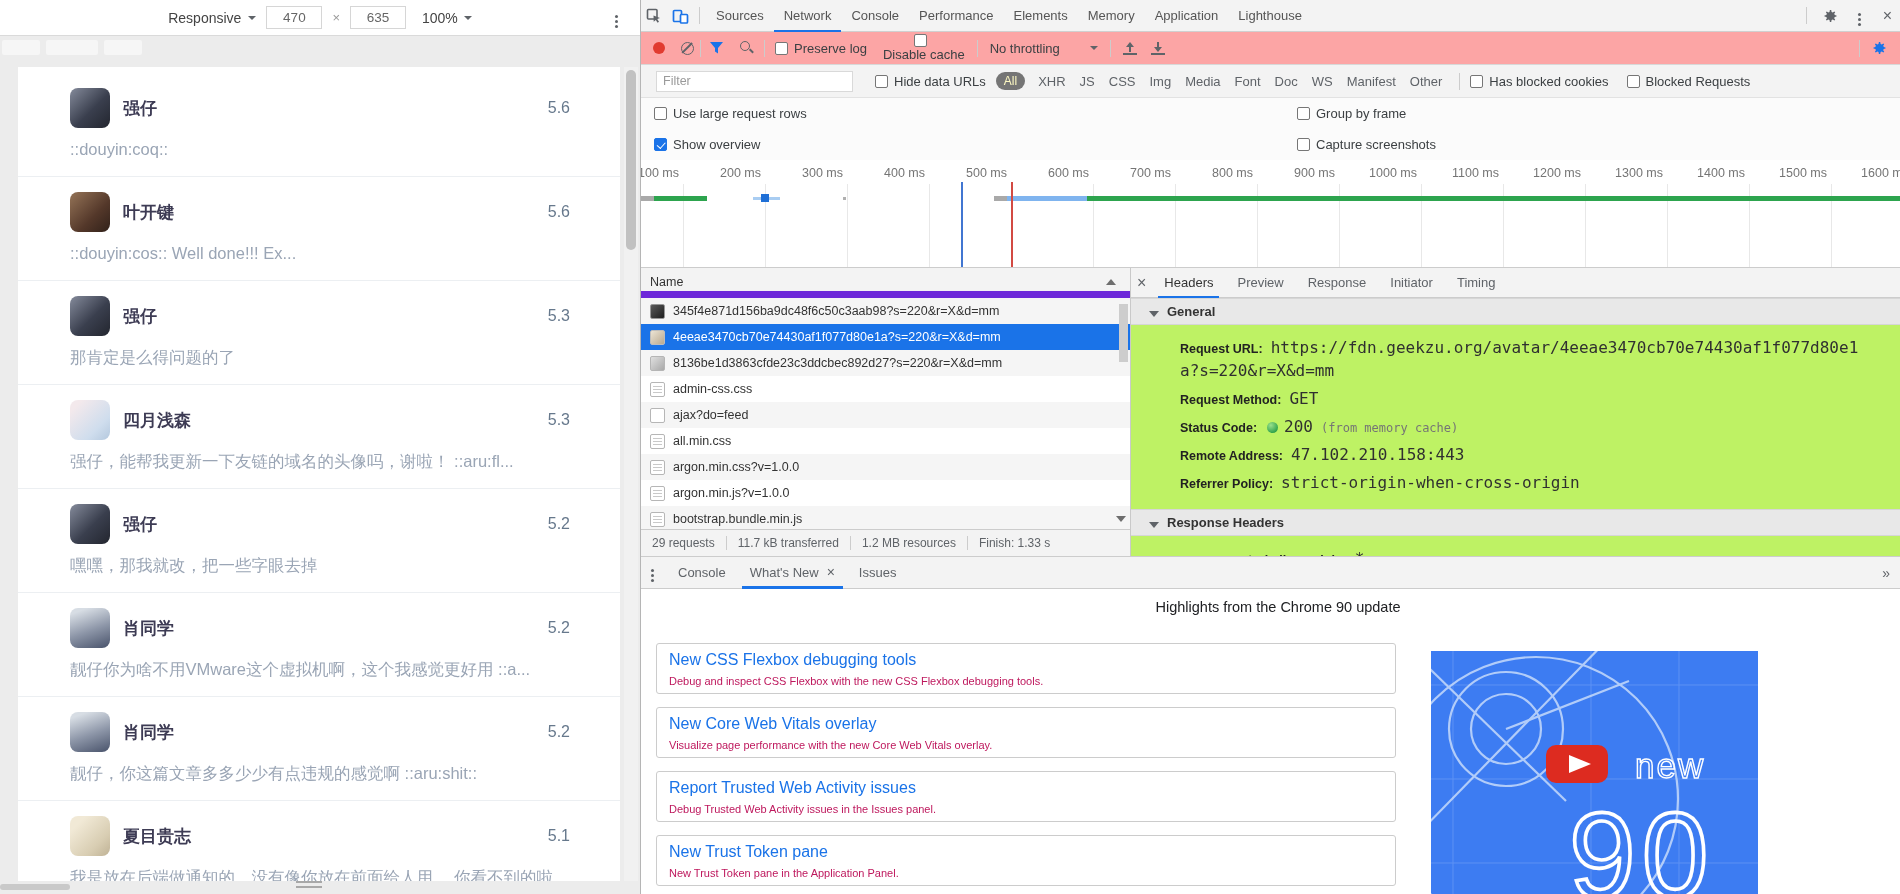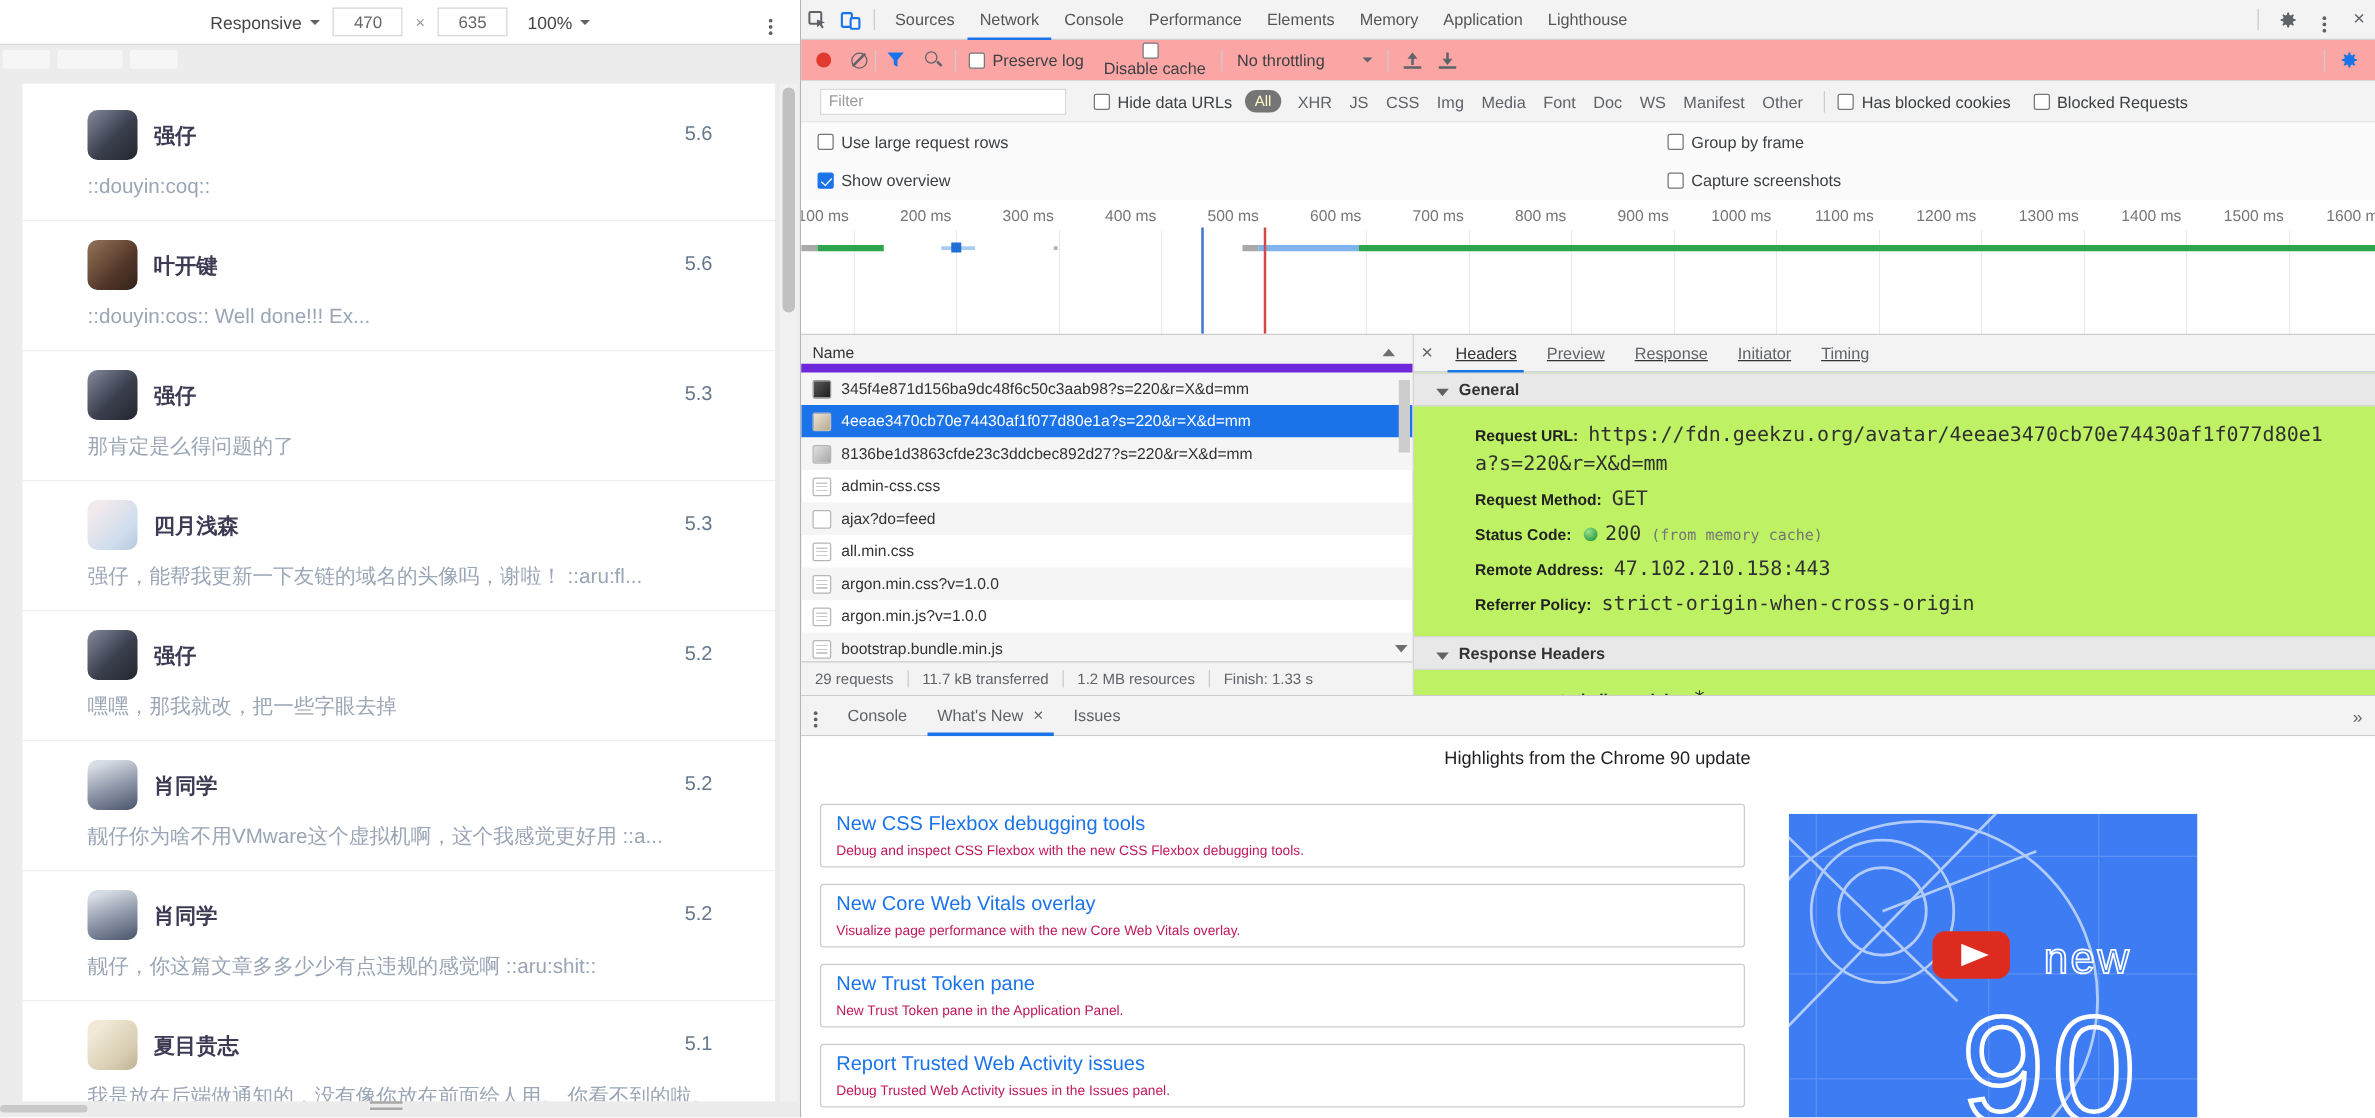--- a/index.html
+++ b/index.html
@@ -79,21 +79,21 @@
   .net-toolbar .right { margin-left:auto; display:flex; align-items:center; padding-right:8px; }
 
   .filter-row { height:33px; background:#f3f3f3; border-bottom:1px solid #e2e2e2; display:flex; align-items:center; padding-left:15px; flex:none; }
   .filter-input { width:197px; height:21px; border:1px solid #d9d9d9; background:#fff; font-size:12.5px; padding:0 6px;
     color:#333; font-family:"Liberation Sans",sans-serif; }
   .filter-input::placeholder { color:#9a9a9a; }
   .pill { background:#757575; color:#fef9c3; border-radius:9px; padding:2px 8px; font-size:12px; margin:0 6px 0 10px; }
   .tfilter { color:#5f6368; font-size:13px; padding:0 7px; white-space:nowrap; }
 
   .opt-row { height:31px; display:flex; align-items:center; padding-left:13px; position:relative; background:#fbfbfb; flex:none; }
-  .opt-right { position:absolute; left:693px; display:flex; align-items:center; }
+  .opt-right { position:absolute; left:656px; display:flex; align-items:center; }
 
   .overview { position:relative; height:108px; background:#fff; border-bottom:1px solid #ccc; overflow:hidden; flex:none; }
   .ruler { display:flex; margin-left:-40px; padding-top:6px; }
   .tick { flex:none; width:82px; text-align:right; padding-right:4px; font-size:12.5px; color:#757575; white-space:nowrap; }
   .ov-grid { position:absolute; left:42px; top:24px; right:0; bottom:0;
     background:repeating-linear-gradient(to right,#e8e8e8 0 1px,transparent 1px 82px); }
   .ov-bars { position:absolute; left:0; top:36px; right:0; height:10px; }
   .ov-bars span { position:absolute; top:0; height:5px; }
   .b1-cap { left:0; width:13px; background:#a9a9a9; }
   .b1 { left:13px; width:53px; background:#2da44e; }
@@ -510,21 +510,21 @@
         <span class="sum">29 requests</span>
             <span class="sum">11.7 kB transferred</span>
             <span class="sum">1.2 MB resources</span>
             <span class="sum">Finish: 1.33 s</span>
           </div>
       </div>
 
       <div class="detail-col">
         <div class="detail-tabs">
           <span class="x-glyph">×</span>
-          <span style="display:flex;text-decoration:underline;">
+          <span style="display:flex;">
 
           <span class="dtab active">Headers</span>
               <span class="dtab">Preview</span>
               <span class="dtab">Response</span>
               <span class="dtab">Initiator</span>
               <span class="dtab">Timing</span>
             </span>
         </div>
         <div class="detail-body">
           <div class="sec-header">
@@ -584,27 +584,27 @@
               <div class="wn-title">New CSS Flexbox debugging tools</div>
               <div class="wn-desc">Debug and inspect CSS Flexbox with the new CSS Flexbox debugging tools.</div>
             </div>
 
             <div class="wn-card">
               <div class="wn-title">New Core Web Vitals overlay</div>
               <div class="wn-desc">Visualize page performance with the new Core Web Vitals overlay.</div>
             </div>
 
             <div class="wn-card">
+              <div class="wn-title">Report Trusted Web Activity issues</div>
+              <div class="wn-desc">Debug Trusted Web Activity issues in the Issues panel.</div>
+            </div>
+
+            <div class="wn-card">
               <div class="wn-title">New Trust Token pane</div>
               <div class="wn-desc">New Trust Token pane in the Application Panel.</div>
-            </div>
-
-            <div class="wn-card">
-              <div class="wn-title">Report Trusted Web Activity issues</div>
-              <div class="wn-desc">Debug Trusted Web Activity issues in the Issues panel.</div>
             </div>
           </div>
         <svg class="wn-video" viewBox="0 0 327 250">
           <rect width="327" height="250" fill="#3d7cf2"></rect>
           <g stroke="#ffffff" stroke-width="1" opacity="0.16">
             <line x1="22" y1="0" x2="22" y2="250"></line>
               <line x1="160" y1="0" x2="160" y2="250"></line>
               <line x1="248" y1="0" x2="248" y2="250"></line>
             <line x1="0" y1="34" x2="327" y2="34"></line>
               <line x1="0" y1="128" x2="327" y2="128"></line>

